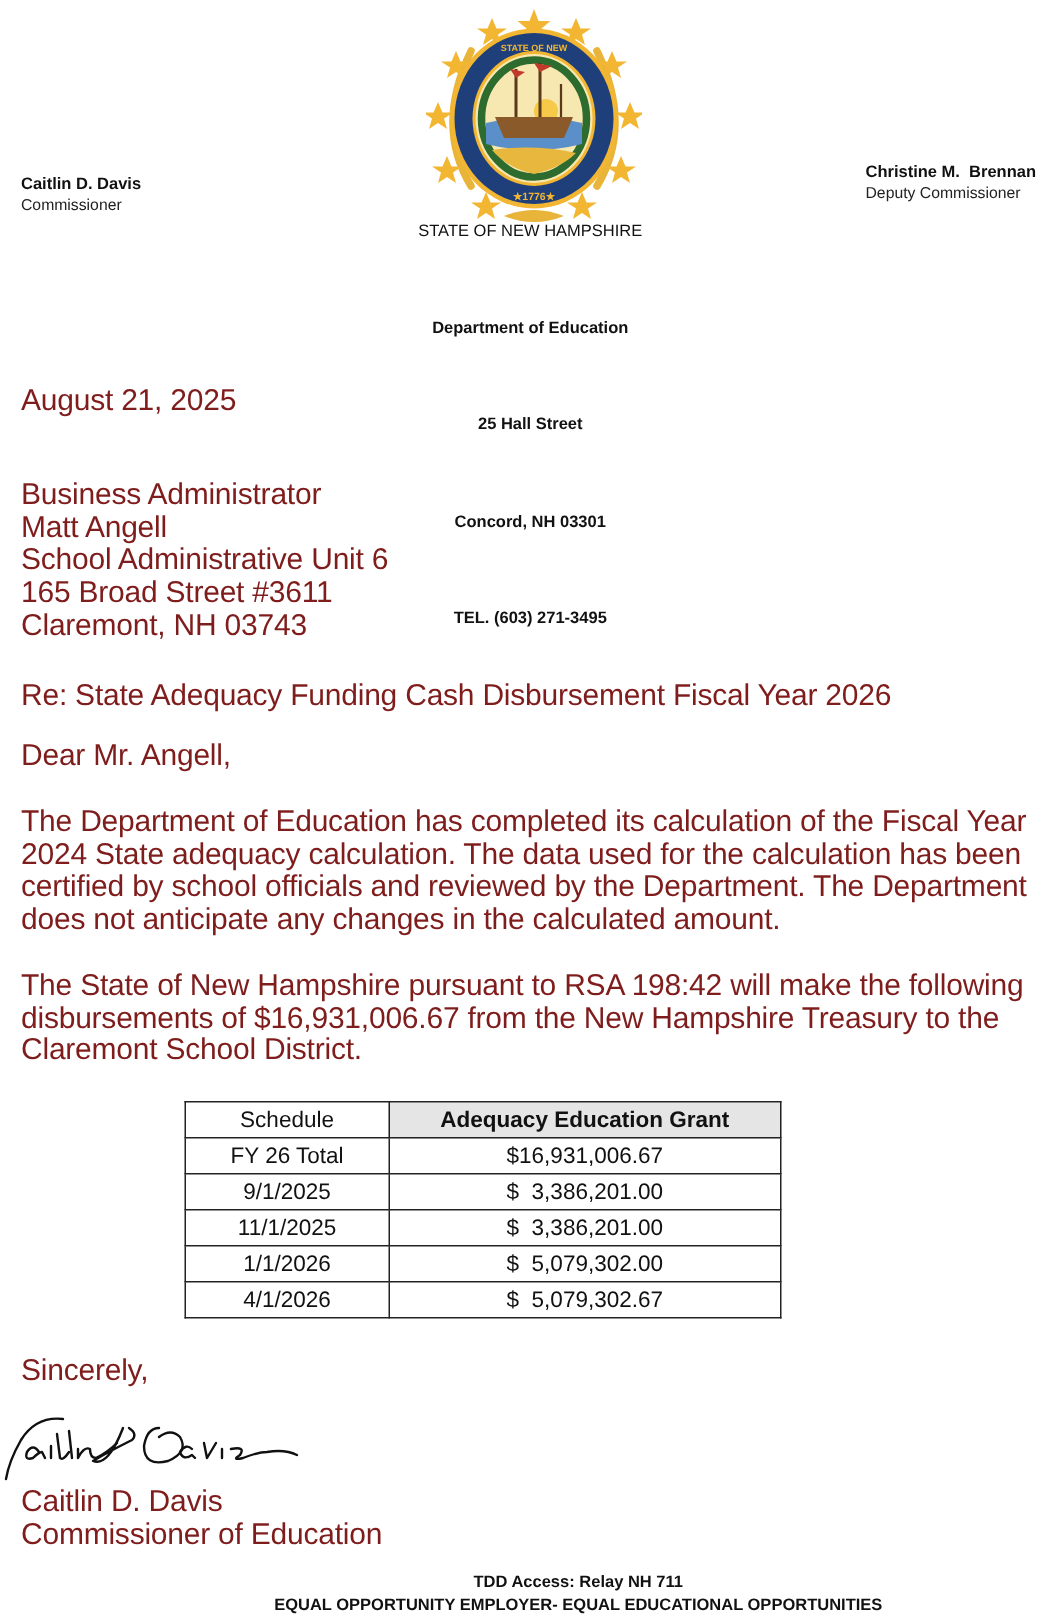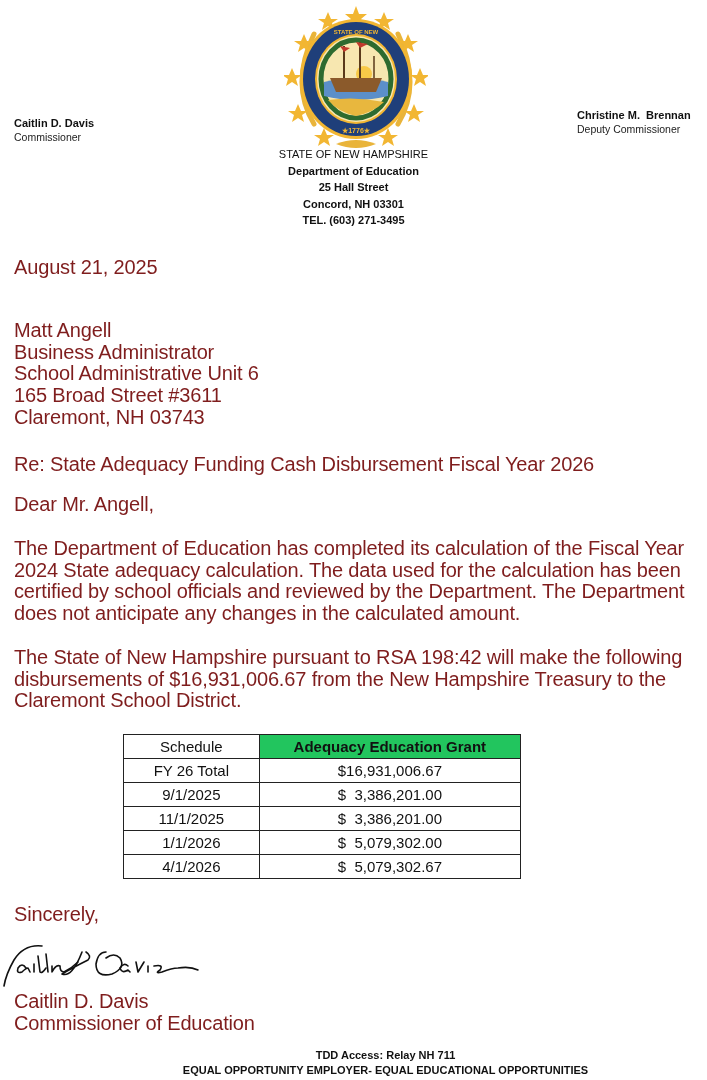--- a/index.html
+++ b/index.html
@@ -4,31 +4,31 @@
 <style>
   html, body { margin:0; padding:0; background:#ffffff; }
   body {
     width:707px; height:1080px; position:relative; overflow:hidden;
     font-family:"Liberation Sans", "DejaVu Sans", sans-serif; color:#111;
   }
   .abs { position:absolute; }
   .hdr-name { font-weight:bold; font-size:11px; line-height:14px; color:#111; }
   .hdr-role { font-size:10.5px; line-height:14px; color:#222; }
   .center-block { left:0; width:707px; text-align:center; font-size:11px; line-height:16.5px; }
-  .center-block .b { font-weight:bold; }
+  .center-block .b { font-weight:bold;margin-top:48px; }
   .body-text { left:14px; width:685px; font-size:20px; line-height:21.7px; color:#7f1d1d; letter-spacing:-0.15px; }
   .para { margin:0; }
   table.sched {
     position:absolute; left:123px; top:734px; width:398px;
     border-collapse:collapse; font-size:15px; color:#111;
   }
   table.sched td, table.sched th {
     border:1.5px solid #222; height:23px; padding:0; text-align:center; font-weight:normal;
   }
-  table.sched th.grant { background:#22c55e; font-weight:bold; }
+  table.sched th.grant { background:#e5e5e5; font-weight:bold; }
   table.sched td.col1 { width:161px; }
   .amt { display:flex; justify-content:space-between; padding:0 78px 0 78px; }
   .footer { left:0; width:707px; text-align:center; font-weight:bold; font-size:11px; line-height:15px;padding-left:32px; }
   .seal { left:284px; top:4px; width:144px; height:148px; }
   .sig { left:2px; top:938px; width:200px; height:55px; }
 </style>
 </head>
 <body>
 
 <div class="abs" style="left:14px; top:116px;">
@@ -91,22 +91,22 @@
   <div>STATE OF NEW HAMPSHIRE</div>
   <div class="b">Department of Education</div>
   <div class="b">25 Hall Street</div>
   <div class="b">Concord, NH 03301</div>
   <div class="b">TEL. (603) 271-3495</div>
 </div>
 
 <div class="abs body-text" style="top:257px;">August 21, 2025</div>
 
 <div class="abs body-text" style="top:320px;">
+  <div>Business Administrator</div>
   <div>Matt Angell</div>
-  <div>Business Administrator</div>
   <div>School Administrative Unit 6</div>
   <div>165 Broad Street #3611</div>
   <div>Claremont, NH 03743</div>
 </div>
 
 <div class="abs body-text" style="top:454px;">Re: State Adequacy Funding Cash Disbursement Fiscal Year 2026</div>
 
 <div class="abs body-text" style="top:494px;">Dear Mr. Angell,</div>
 
 <p class="abs body-text para" style="top:538px;">The Department of Education has completed its calculation of the Fiscal Year 2024 State adequacy calculation. The data used for the calculation has been certified by school officials and reviewed by the Department. The Department does not anticipate any changes in the calculated amount.</p>

